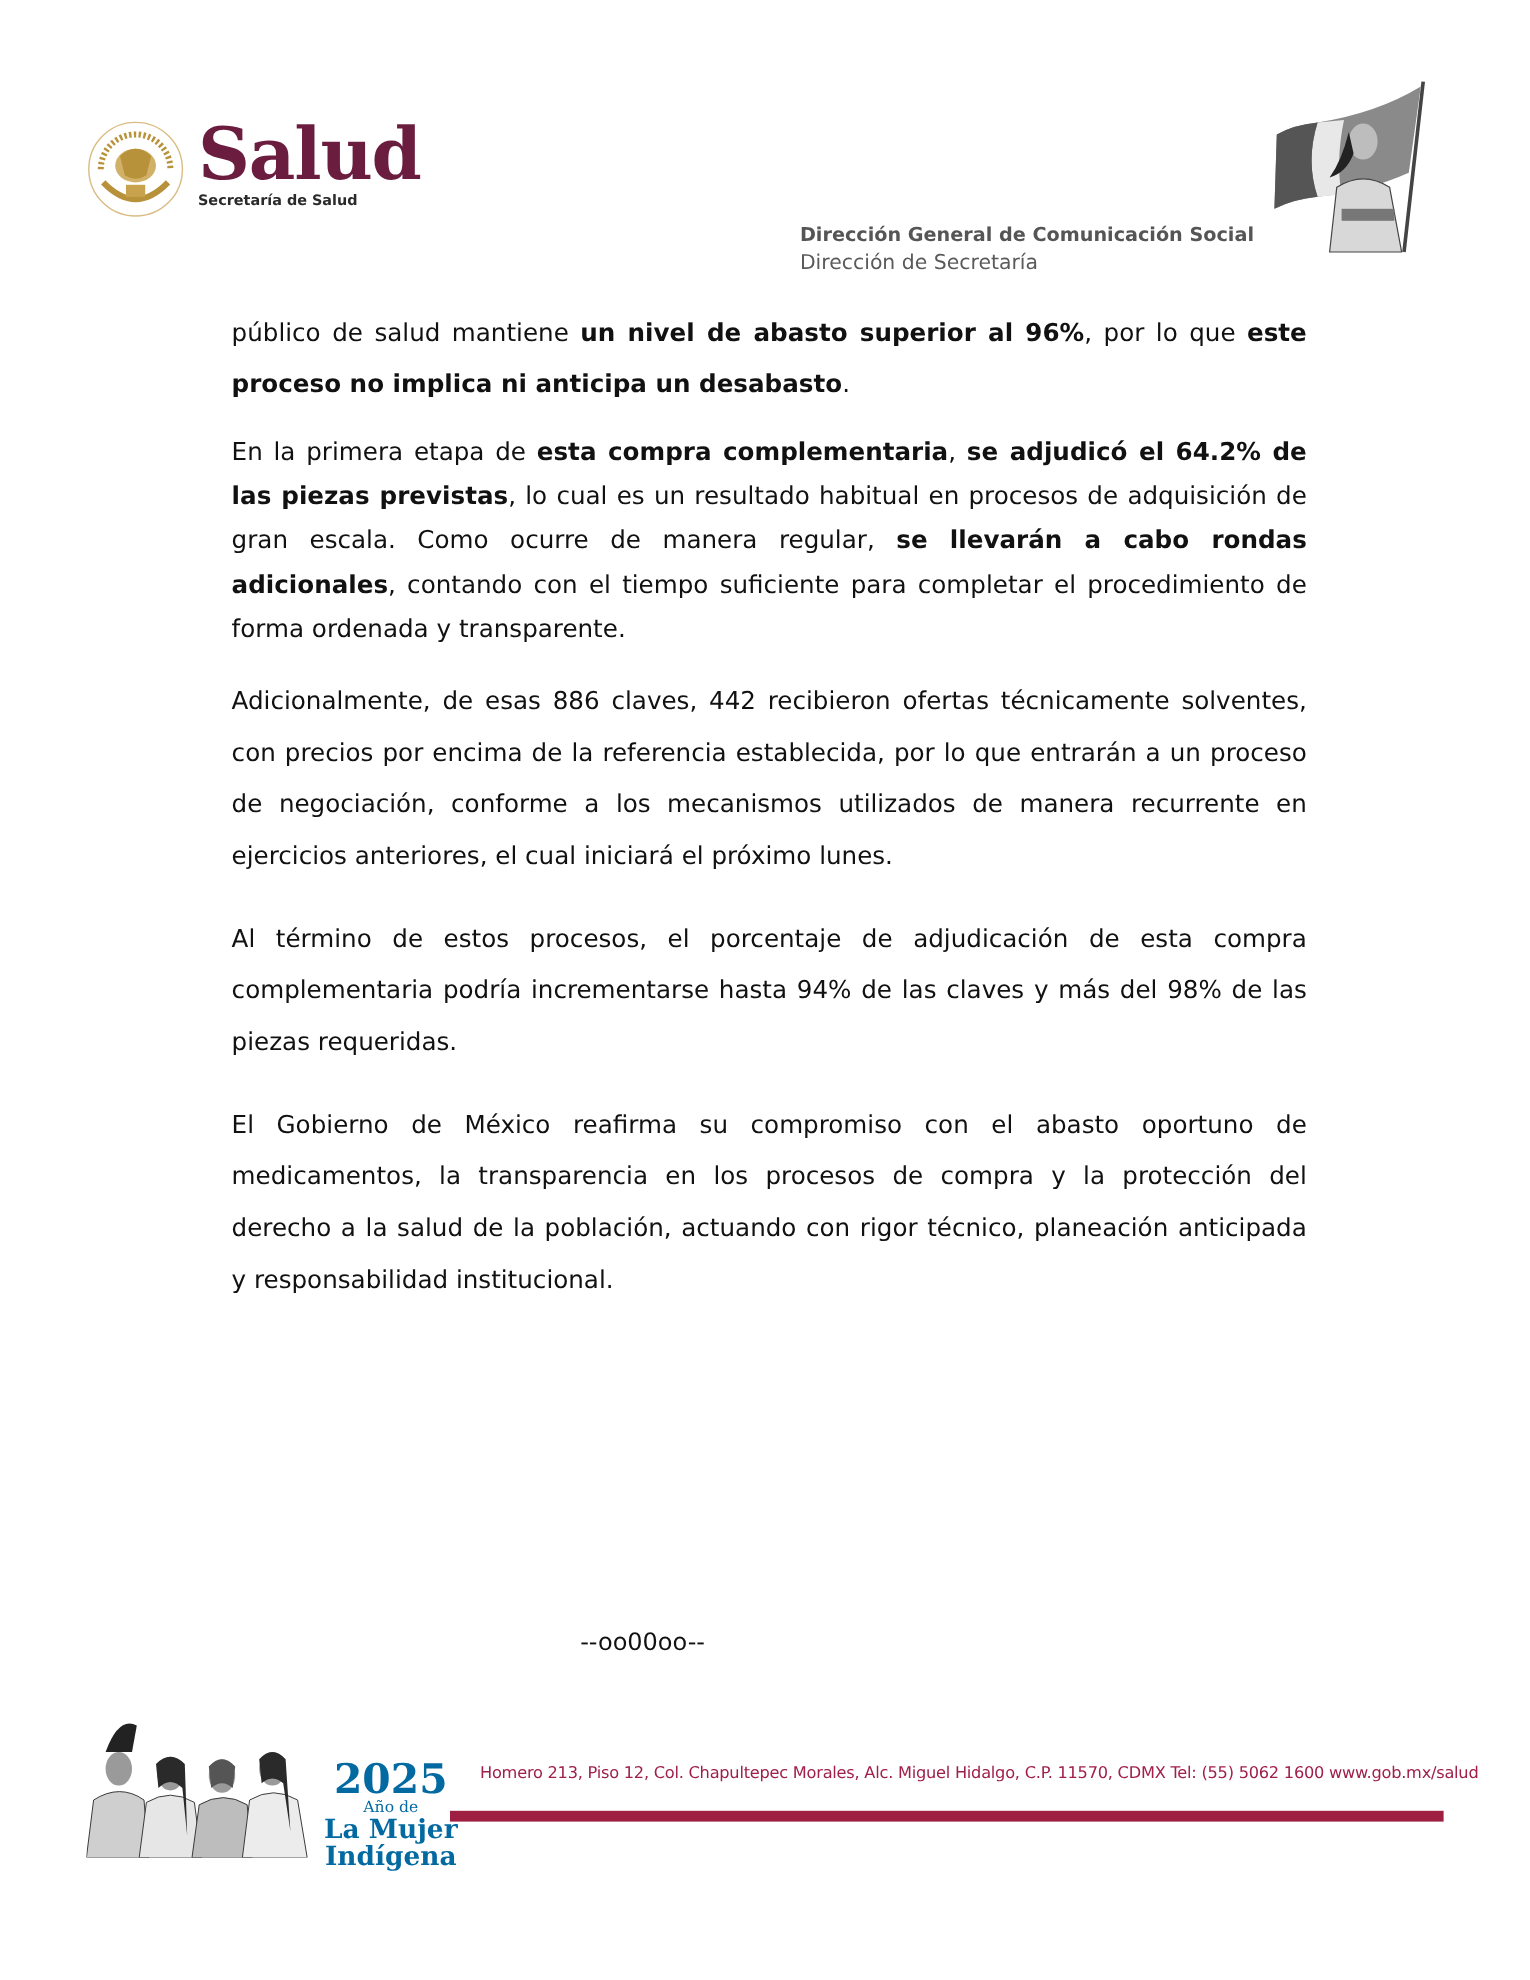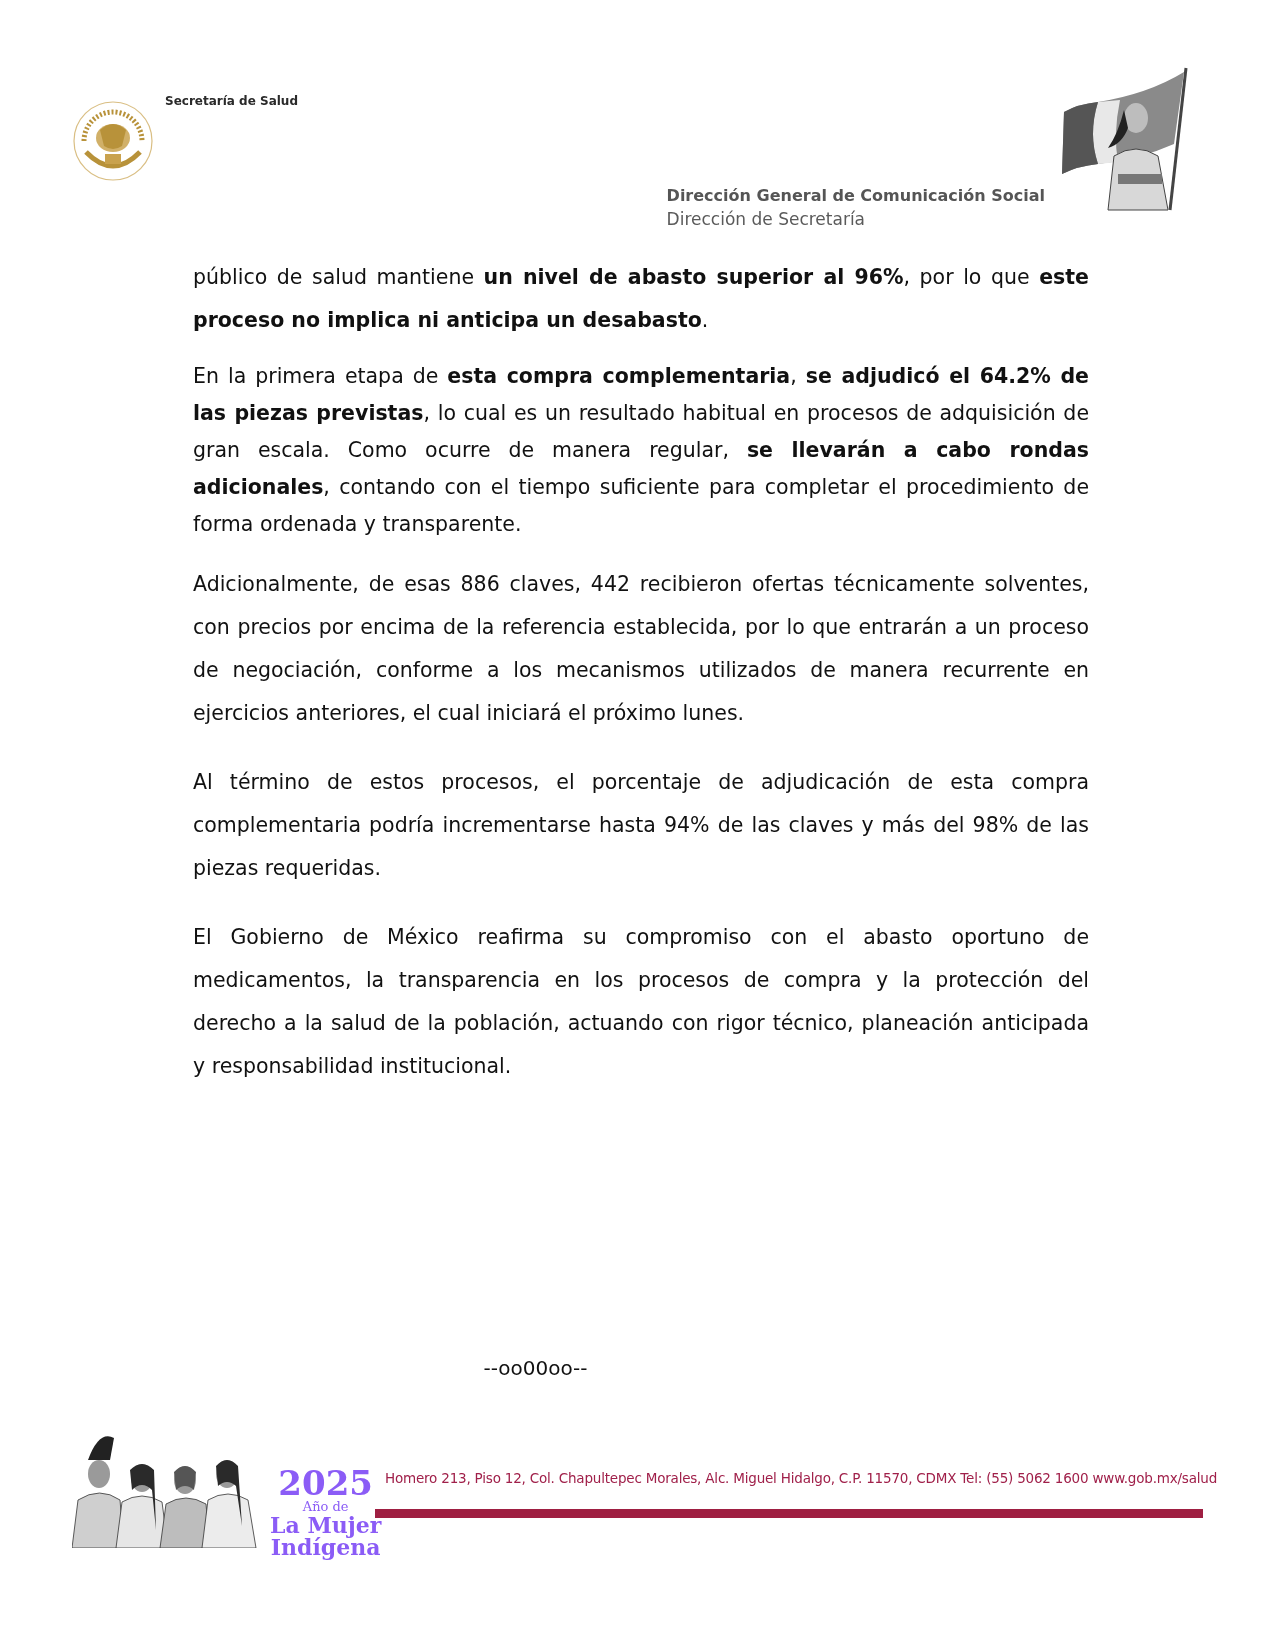--- a/index.html
+++ b/index.html
@@ -28,45 +28,46 @@
   .p4 { line-height: 43px; margin-top: 26px !important; }
   .p5 { line-height: 43px; margin-top: 26px !important; }
   .p6 { line-height: 43px; margin-top: 26px !important; }
   .body-text b { font-weight: bold; }
 
   .separator { position: absolute; left: 0; width: 1071px; top: 1356px; text-align: center;
                font-size: 20px; color: #111; }
 
   
   .women { position: absolute; left: 72px; top: 1430px; width: 190px; height: 118px; }
-  .year-block { position: absolute; left: 270px; top: 1466px; text-align: center; color: #8b5cf6;
+  .year-block { position: absolute; left: 270px; top: 1466px; text-align: center; color: #0369a1;
                 font-family: "DejaVu Serif", "Liberation Serif", serif; font-weight: bold; }
   .year { font-size: 34px; line-height: 34px; }
   .year-sub { font-size: 13px; line-height: 14px; font-weight: normal; }
   .year-line { font-size: 22px; line-height: 22px; }
-  .address { position: absolute; left: 385px; top: 1470px; font-size: 13.5px; color: #a0204a;
+  .address { position: absolute; left: 400px; top: 1470px; font-size: 13.5px; color: #a0204a;
              white-space: nowrap; letter-spacing: -0.2px; }
   .footer-bar { position: absolute; left: 375px; top: 1509px; width: 828px; height: 9px;
                 background: #9f1f42; }
 </style>
 </head>
 <body>
 
 <div class="seal">
   <svg width="82" height="82" viewBox="0 0 82 82">
     <circle cx="41" cy="41" r="39" fill="none" stroke="#c9a24e" stroke-width="1.2" opacity="0.7"></circle>
     <path d="M12 41 A29 29 0 0 1 70 41" fill="none" stroke="#b8923a" stroke-width="5" stroke-dasharray="2 2"></path>
     <ellipse cx="41" cy="38" rx="17" ry="14" fill="#c9a24e" opacity="0.85"></ellipse>
     <path d="M28 30 Q41 18 54 30 L50 46 Q41 52 32 46 Z" fill="#b8923a"></path>
     <path d="M14 52 Q41 80 68 52" fill="none" stroke="#b8923a" stroke-width="5"></path>
     <rect x="33" y="54" width="16" height="10" fill="#c9a24e"></rect>
   </svg>
 </div>
 
 <div class="brand">
+  <div class="brand-name">Salud</div>
   <div class="brand-sub">Secretaría de Salud</div>
 </div>
 
 <div class="dept">
   <div class="dept-main">Dirección General de Comunicación Social</div>
   <div class="dept-sub">Dirección de Secretaría</div>
 </div>
 
 <div class="flag-woman">
   <svg width="140" height="148" viewBox="0 0 140 148">

